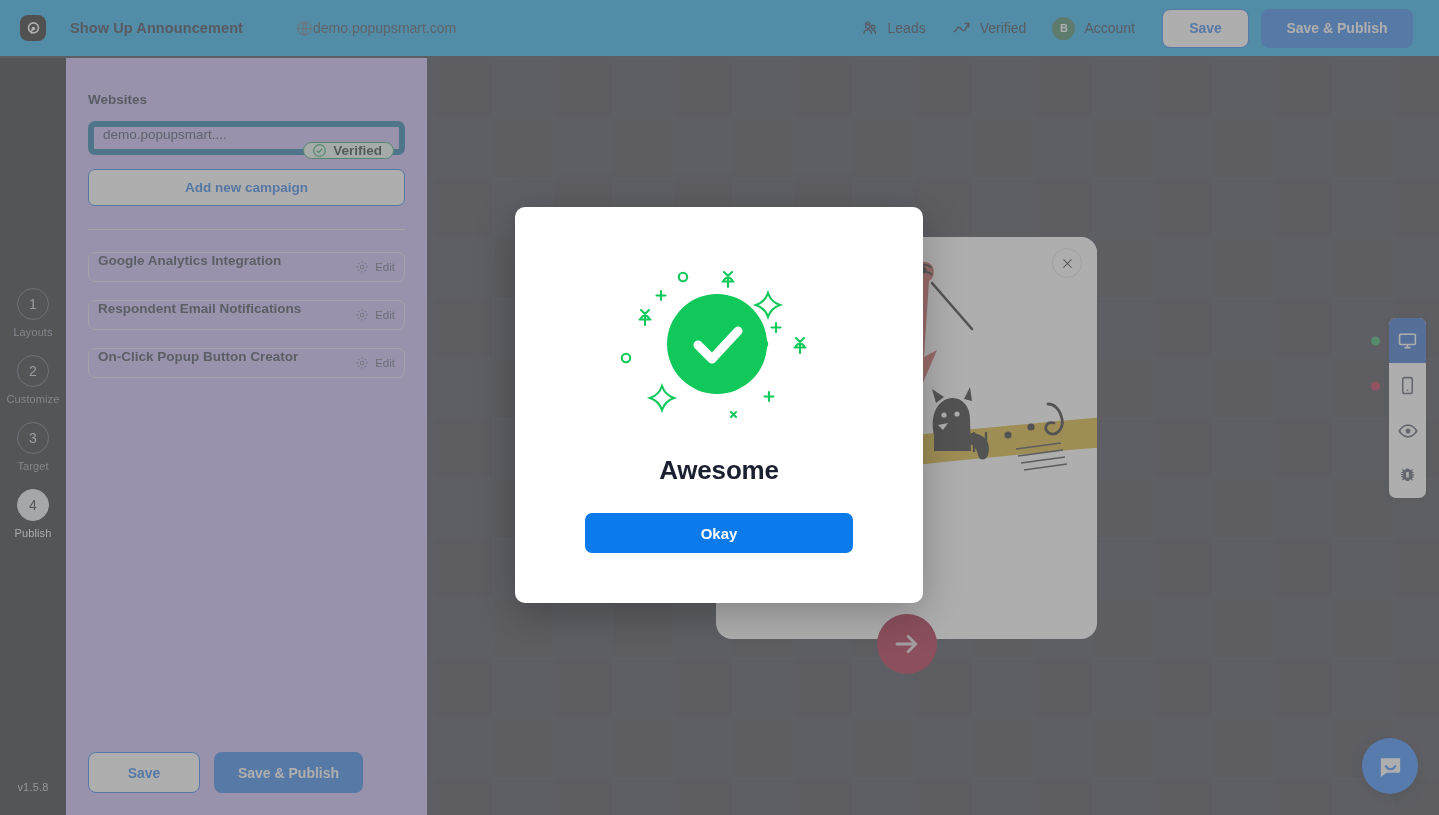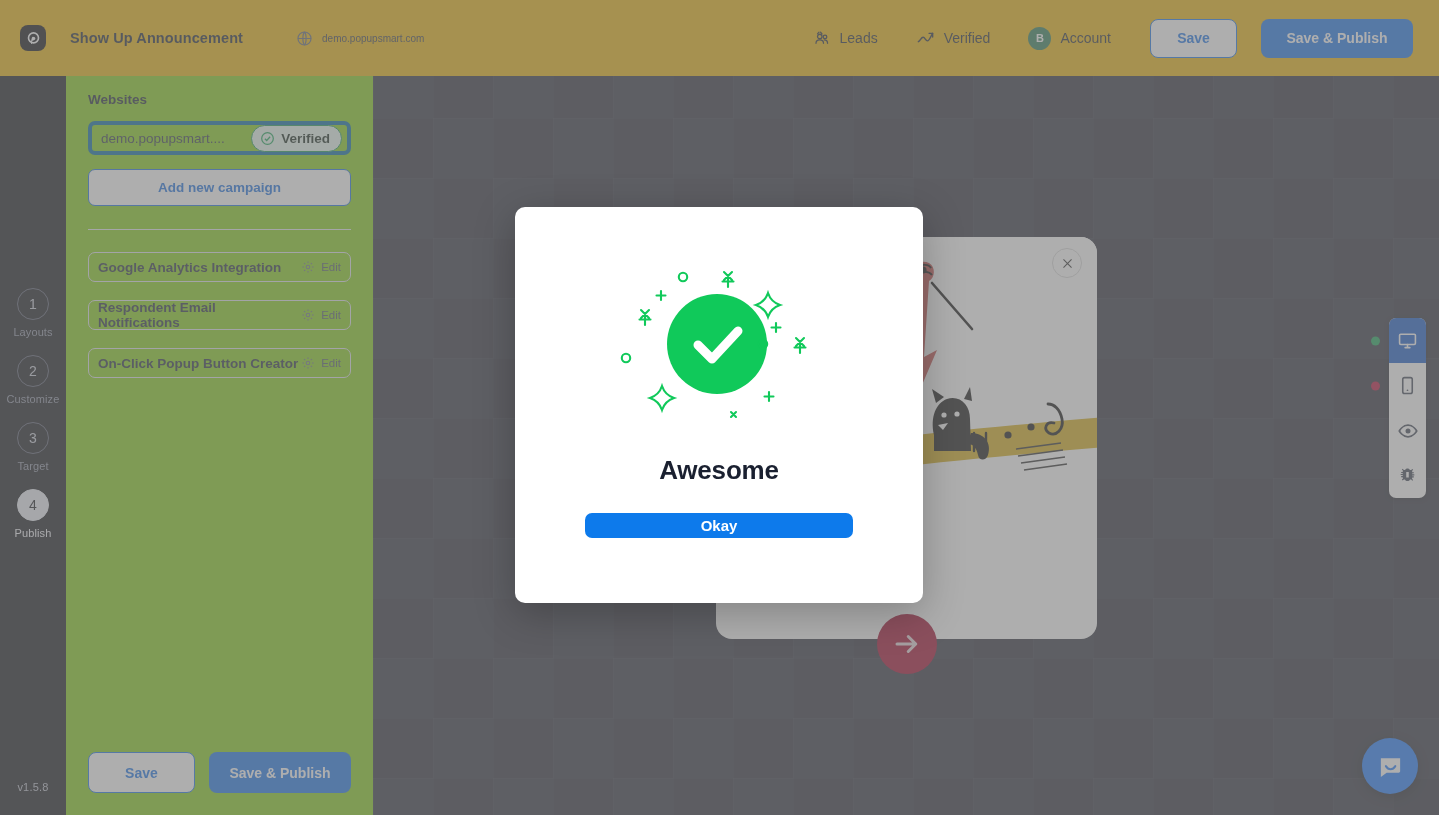--- a/index.html
+++ b/index.html
@@ -27,41 +27,41 @@
   .canvas::after{
     content:""; position:absolute; inset:0;
     background-image:
       linear-gradient(to right, rgba(255,255,255,.022) 1px, transparent 1px),
       linear-gradient(to bottom, rgba(255,255,255,.022) 1px, transparent 1px);
     background-size:60px 60px;
   }
 
   
   .topbar {
-    position:absolute; left:0; top:0; width:1439px; height:76px;
-    background:#eab308; display:flex; align-items:center;
+    position:absolute; left:0; top:0; width:1439px; height:56px;
+    background:#0ea5e9; display:flex; align-items:center;
     z-index:5;
   }
   .logo-wrap{ width:66px; display:flex; align-items:center; justify-content:center; }
   .logo {
     width:26px; height:26px; border-radius:8px; background:#0b0b0f;
     display:flex; align-items:center; justify-content:center;
   }
   .logo svg{ display:block; }
   .campaign-title{
     font-size:14.5px; font-weight:700; color:#1c2434; letter-spacing:.1px;
     margin-left:4px;
   }
   .domain-chip{
-    display:flex; align-items:center; gap:9px; margin-left:53px;
-    font-size:10px; color:#343b4c;
+    display:flex; align-items:center; margin-left:53px;
+    font-size:14px; color:#343b4c;
   }
   .globe{ width:17px; height:17px; flex:0 0 auto; color:#5b6478; }
   .topbar-right{
-    margin-left:auto; display:flex; align-items:center; gap:12px; padding-right:26px;
+    margin-left:auto; display:flex; align-items:center; gap:0; padding-right:26px;
   }
   .tb-item{
     display:flex; align-items:center; gap:9px; font-size:14px; color:#1f2636;
     padding:0 13px; height:40px; cursor:pointer;
   }
   .tb-item svg{ color:#1f2636; }
   .avatar{
     width:23px; height:23px; border-radius:50%; background:#2f7d54; color:#fff;
     font-size:11px; font-weight:700; display:flex; align-items:center; justify-content:center;
   }
@@ -91,50 +91,50 @@
   }
   .step.active .step-circle{ background:#e9edf5; border-color:#e9edf5; color:#14151c; font-weight:400; }
   .step-label{ margin-top:6px; font-size:11px; color:#8e95a6; letter-spacing:.1px; }
   .step.active .step-label{ color:#f0f2f7; }
   .version{
     margin-top:auto; margin-bottom:22px; font-size:11px; color:#b8bdc9; letter-spacing:.2px;
   }
 
   
   .sidebar{
-    position:absolute; left:66px; top:58px; width:307px; bottom:0;
-    background:#84cc16; z-index:3;
+    position:absolute; left:66px; top:58px; width:361px; bottom:0;
+    background:#c4b5fd; z-index:3;
     display:flex; flex-direction:column;
   }
   .sb-body{ padding:34px 22px 0 22px; flex:1 1 auto; }
   .sb-heading{ font-size:13.5px; font-weight:700; color:#1e2535; margin-bottom:14px; }
 
   .website-row{
-    height:34px; border:4px solid #0369a1; border-radius:7px;
-    display:flex; align-items:center; padding:0 5px 0 9px; position:relative;
+    height:34px; border:6px solid #0369a1; border-radius:7px;
+    display:flex; padding:0 5px 0 9px; position:relative;flex-direction:column;
   }
   .website-name{ font-size:13.5px; color:#30384a; }
   .verified{
     margin-left:auto; display:flex; align-items:center; gap:6px;
     height:27px; padding:0 11px 0 8px; border-radius:99px;
     border:1px solid #1a9a55; background:#e8f8ef;
     font-size:13.5px; font-weight:700; color:#12241a;
   }
   .verified .vcheck{ width:15px; height:15px; color:#18a457; flex:0 0 auto; }
 
   .add-site{
     margin-top:14px; width:100%; height:37px; border-radius:7px;
     border:1px solid #1a6fe0; background:#fff; color:#1a6fe0;
     font-size:13.5px; font-weight:700; cursor:pointer;
   }
   .divider{ height:1px; background:#e6e9ef; margin:23px 0 22px; }
 
   .integration{
     height:30px; border:1px solid #e2e5ec; border-radius:7px;
-    display:flex; align-items:center; padding:0 9px; margin-bottom:18px;
+    display:flex; padding:0 9px; margin-bottom:18px;
     cursor:pointer;
   }
   .integration .ilabel{ font-size:13.5px; font-weight:700; color:#262e3f; }
   .integration .iedit{
     margin-left:auto; display:flex; align-items:center; gap:6px;
     font-size:11.5px; color:#4d5668; font-weight:400;
   }
   .gear{ width:14px; height:14px; color:#6b7385; flex:0 0 auto; }
 
   .sb-footer{
@@ -221,21 +221,21 @@
     box-shadow:0 10px 40px rgba(0,0,0,.25);
   }
   .modal-illus{ margin-top:52px; width:230px; height:170px; position:relative; }
   .modal-title{
     margin-top:26px; font-size:26px; font-weight:700; color:#1a2030; letter-spacing:-.2px;
   }
   .modal-sub{
     margin-top:17px; font-size:14.5px; color:#2d3340; font-weight:400;
   }
   .modal-btn{
-    margin-top:27px; width:268px; height:25px; border-radius:7px; border:none;
+    margin-top:27px; width:268px; height:40px; border-radius:7px; border:none;
     background:#0d7aeb; color:#ffffff; font-size:15px; font-weight:700; cursor:pointer;
   }
 </style>
 </head>
 <body>
 
 <div id="app">
 
   <div class="canvas"></div>
 

